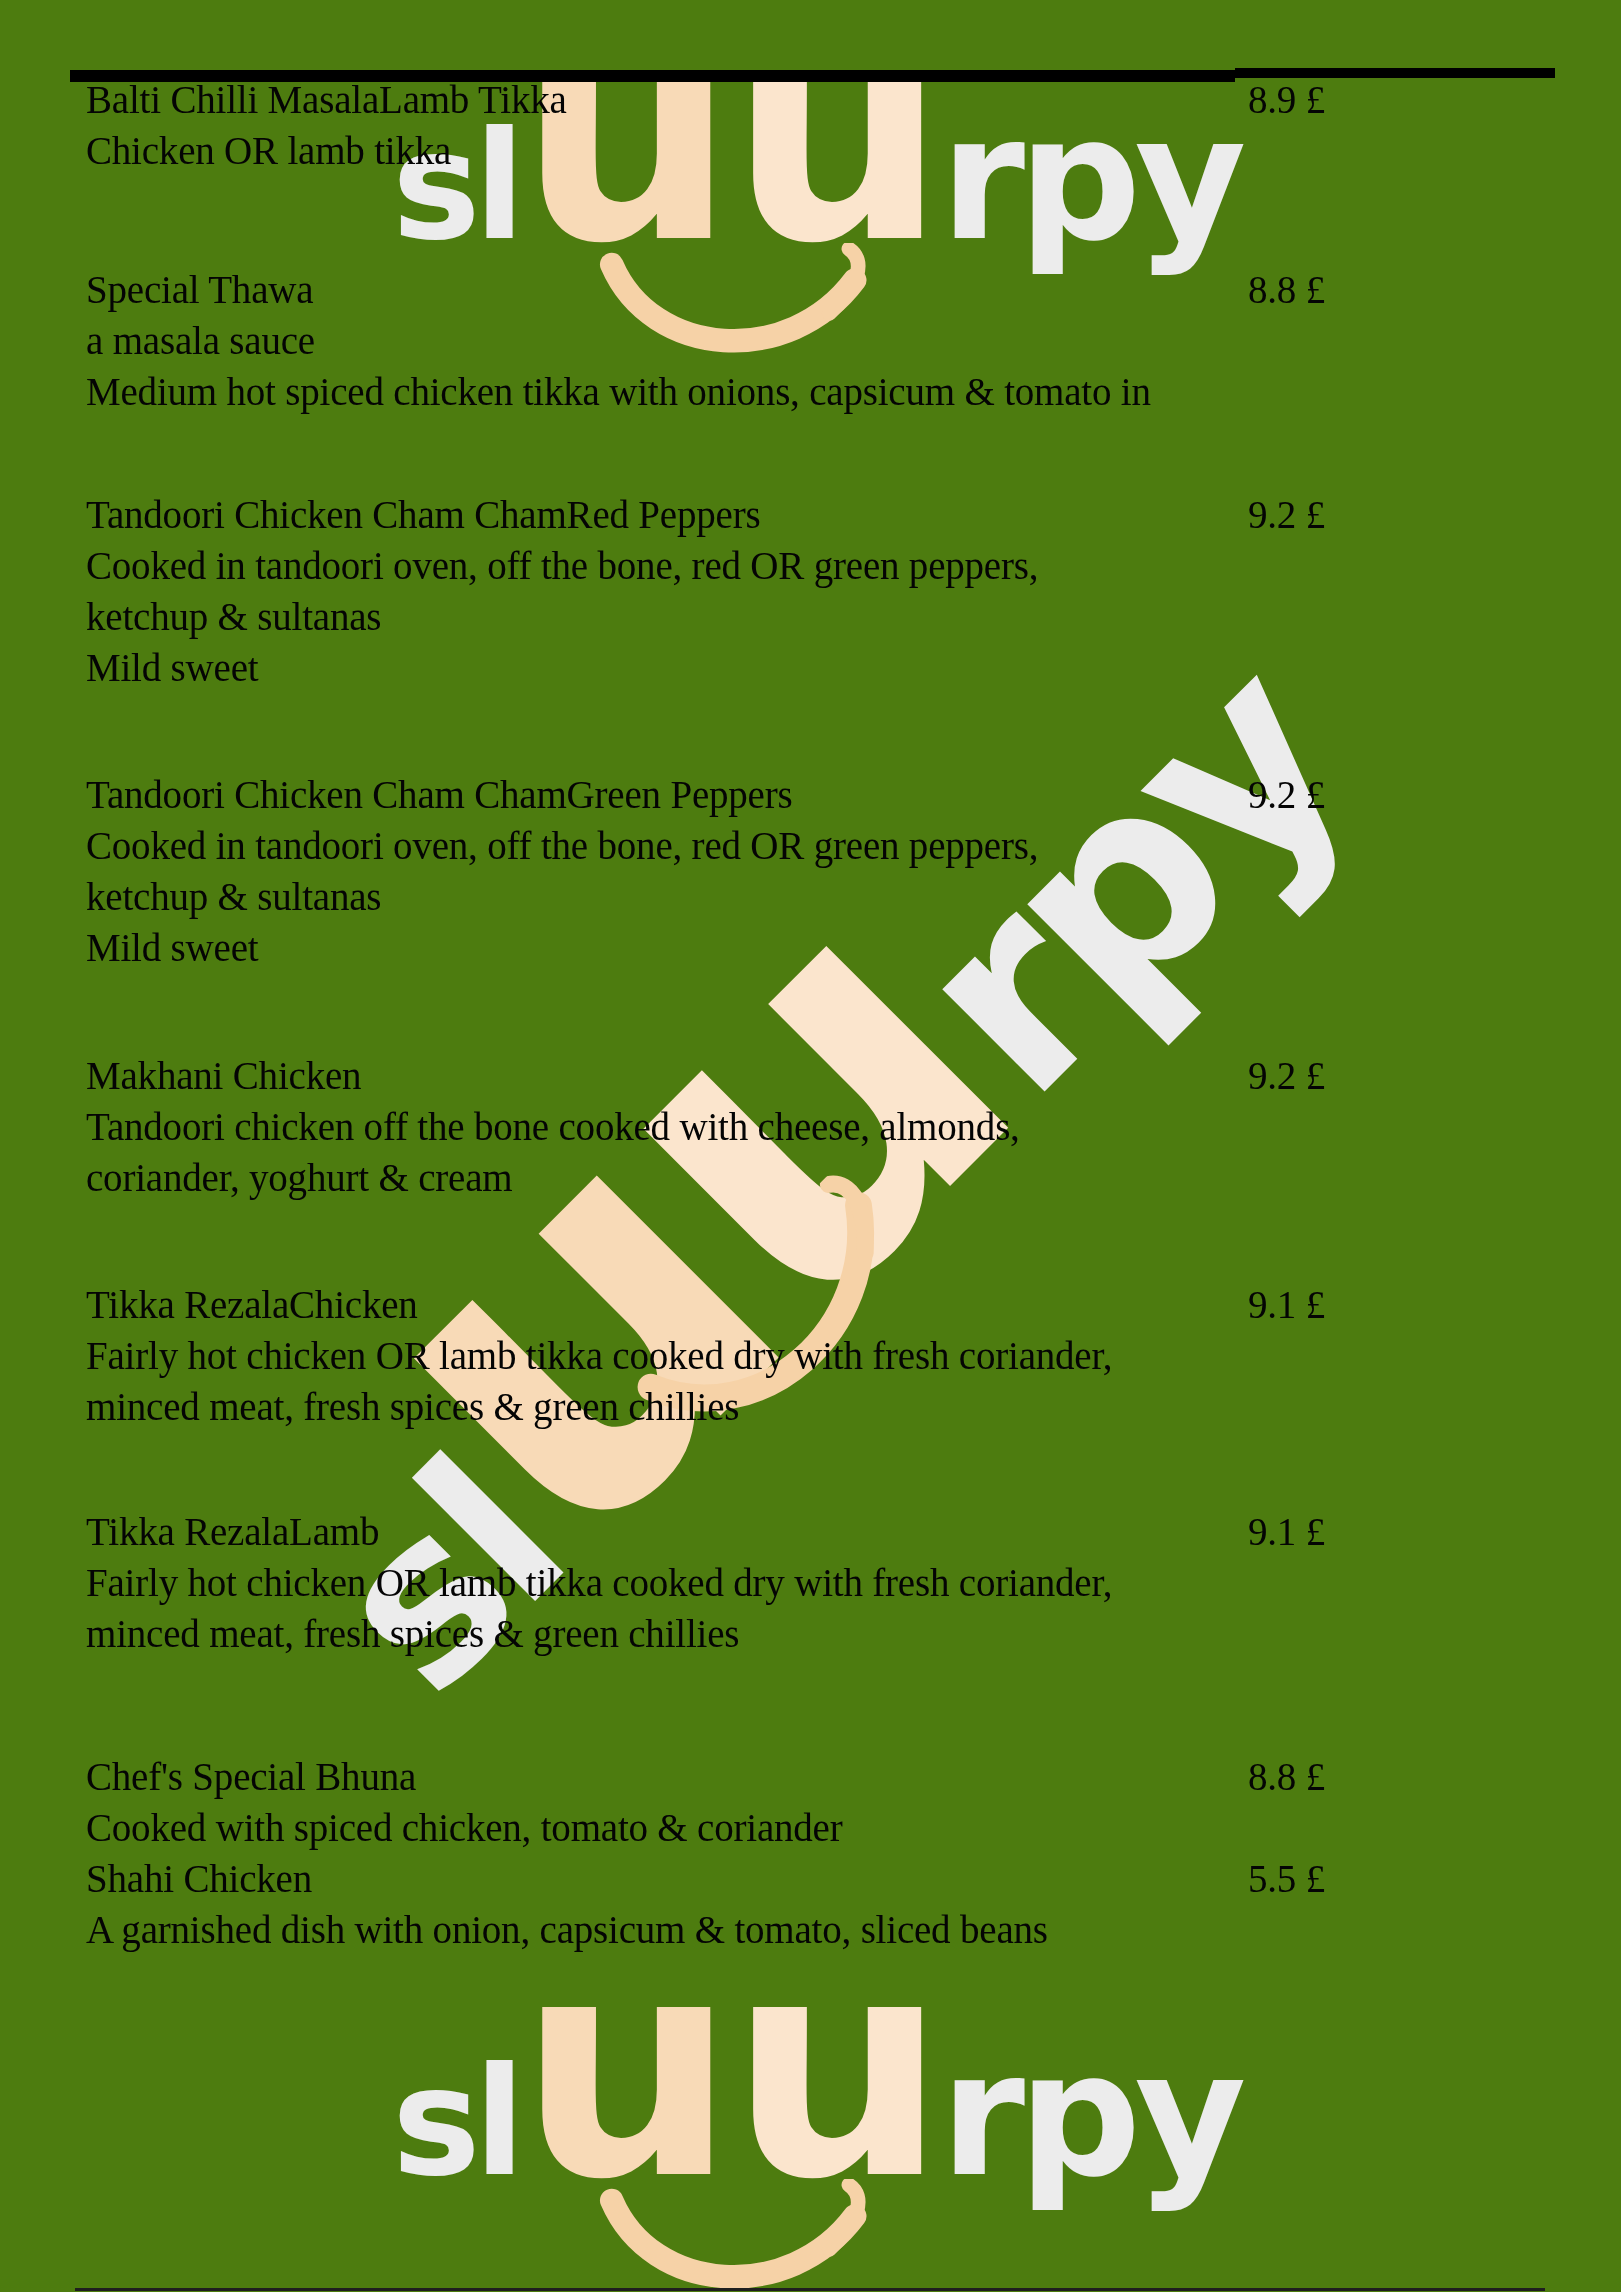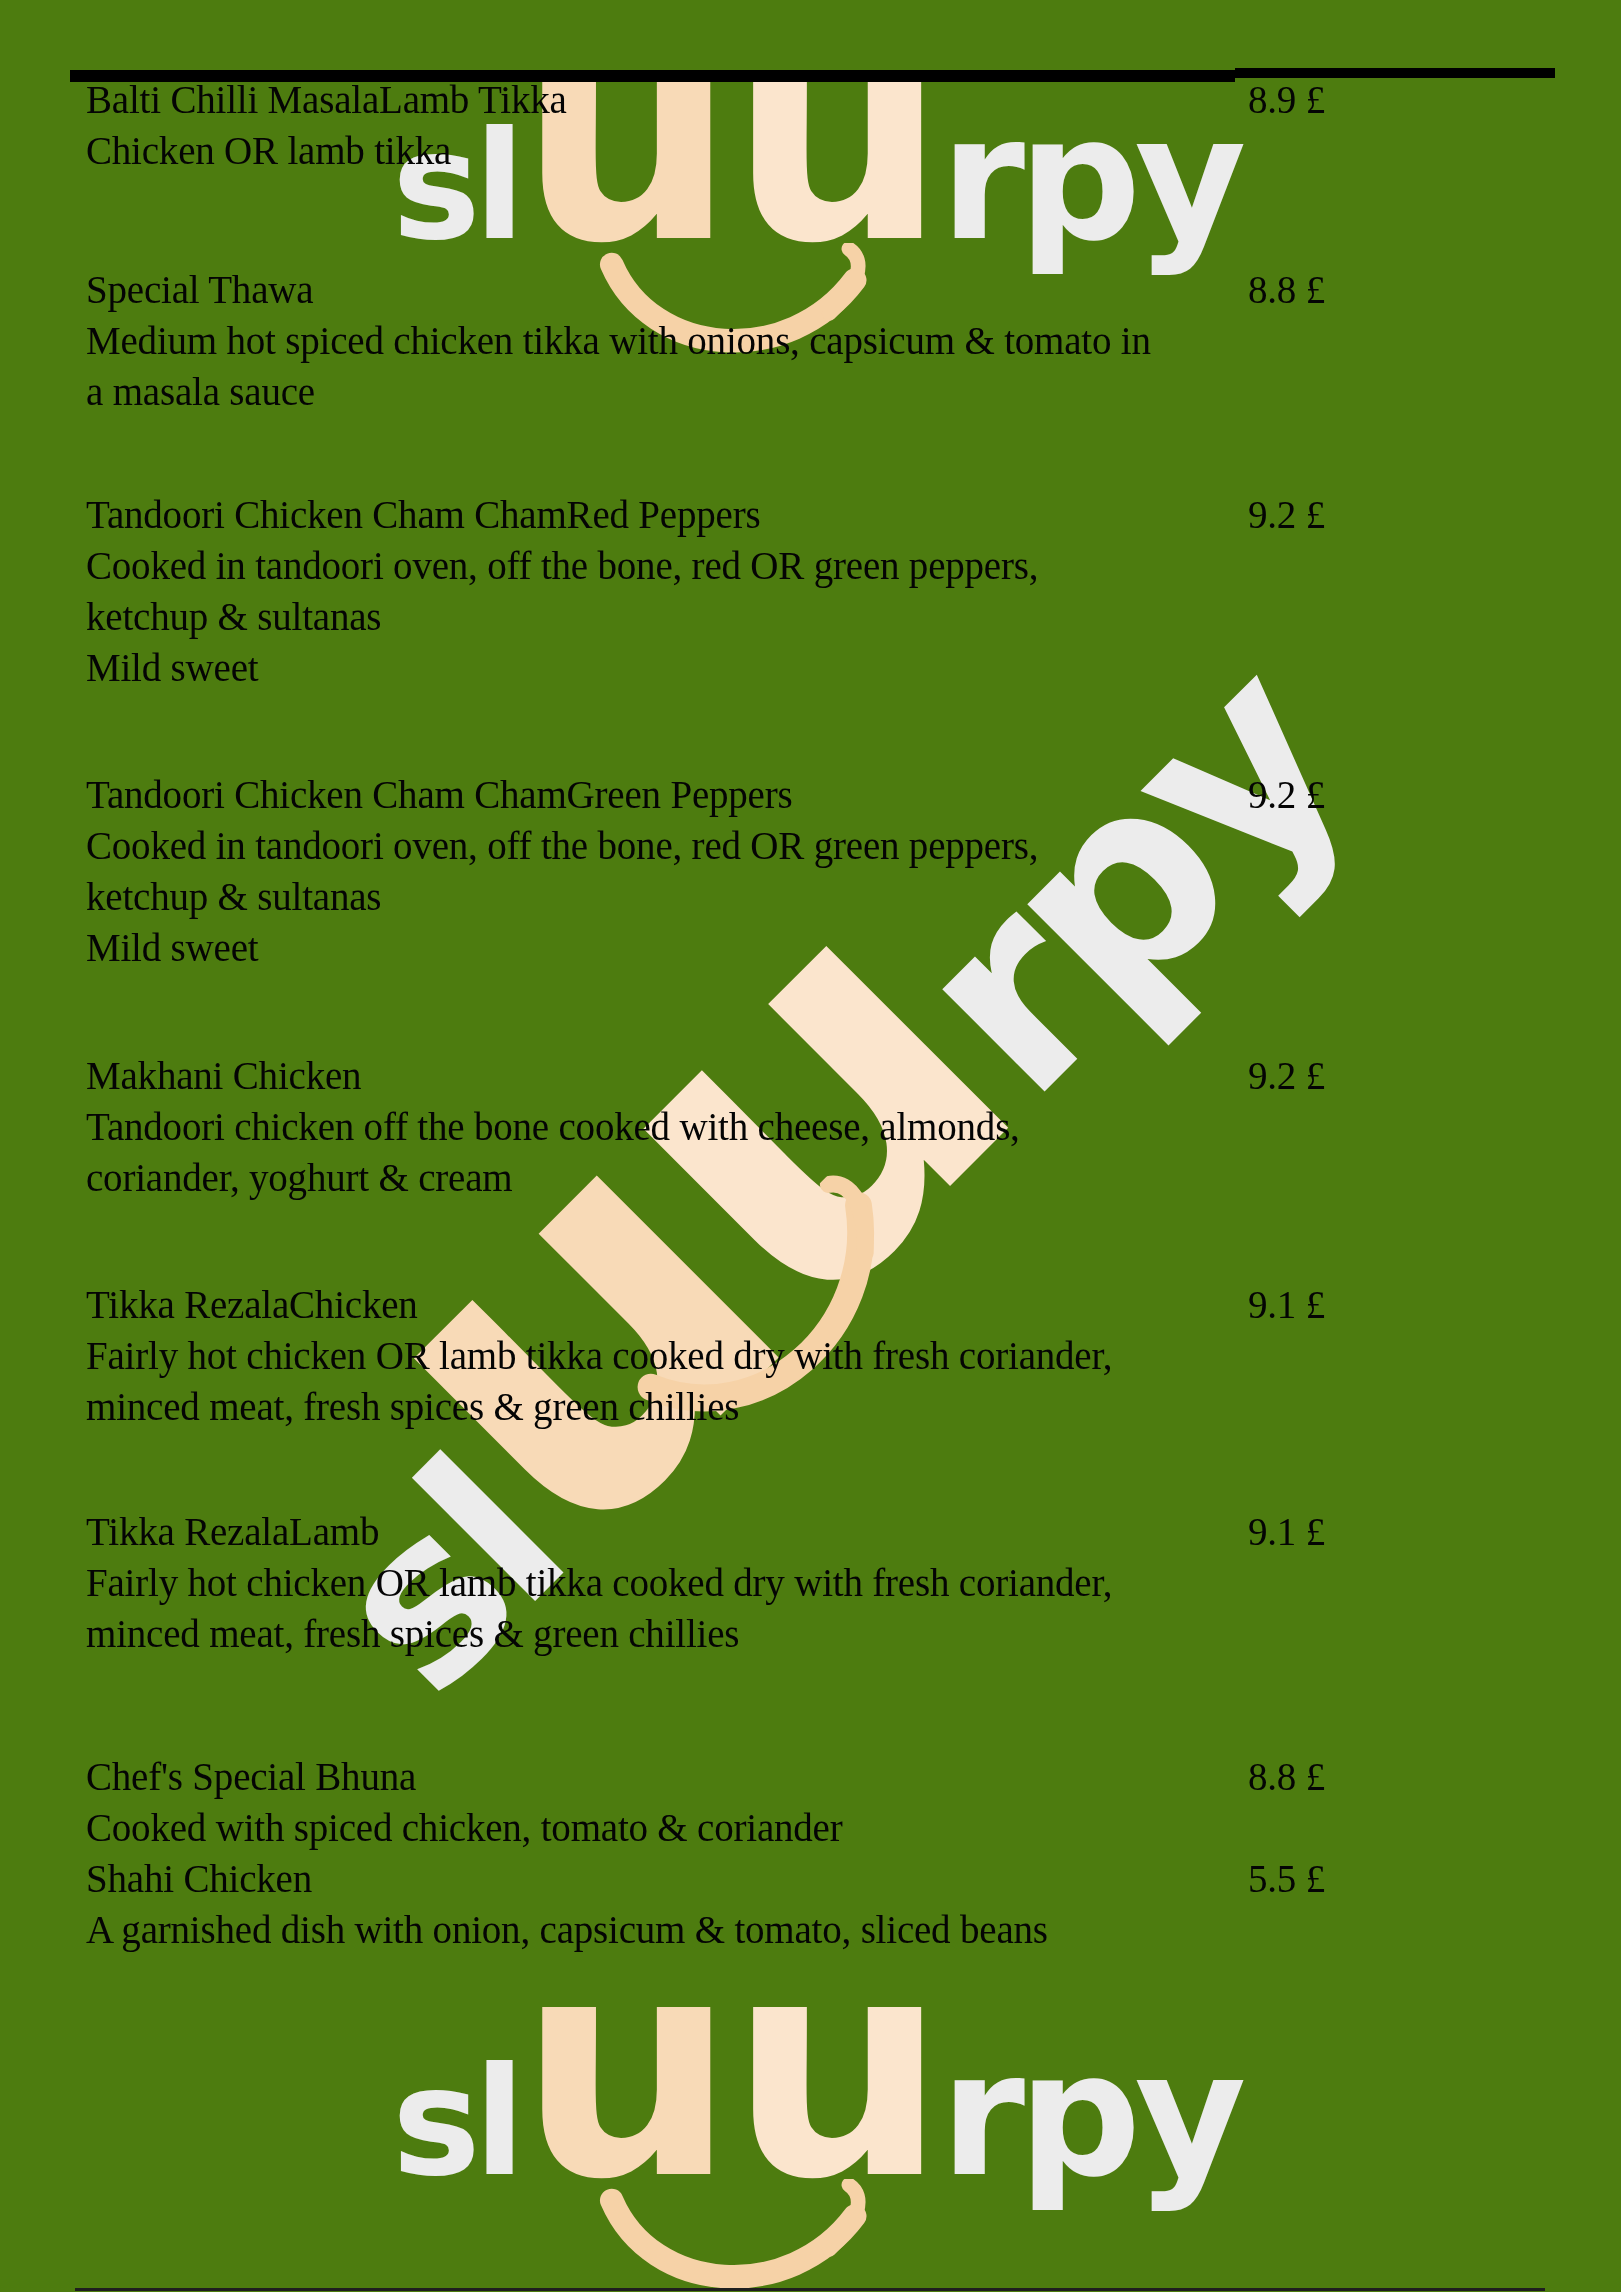--- a/index.html
+++ b/index.html
@@ -81,22 +81,22 @@
   <div class="rule-top-b"></div>
   <div class="rule-bottom"></div>
 
   <div class="menu">
       <div class="item" style="margin-bottom: 88px;">
         <div class="line name-row"><span>Balti Chilli MasalaLamb Tikka</span><span class="price">8.9 £</span></div>
         <div class="line">Chicken OR lamb tikka</div>
       </div>
       <div class="item" style="margin-bottom: 72px; margin-top: 16px;">
         <div class="line name-row"><span>Special Thawa</span><span class="price">8.8 £</span></div>
+        <div class="line">a masala sauce</div>
         <div class="line">Medium hot spiced chicken tikka with onions, capsicum &amp; tomato in</div>
-        <div class="line">a masala sauce</div>
       </div>
       <div class="item" style="margin-bottom: 76px;">
         <div class="line name-row"><span>Tandoori Chicken Cham ChamRed Peppers</span><span class="price">9.2 £</span></div>
         <div class="line">Cooked in tandoori oven, off the bone, red OR green peppers,</div>
         <div class="line">ketchup &amp; sultanas</div>
         <div class="line">Mild sweet</div>
       </div>
       <div class="item" style="margin-bottom: 77px;">
         <div class="line name-row"><span>Tandoori Chicken Cham ChamGreen Peppers</span><span class="price">9.2 £</span></div>
         <div class="line">Cooked in tandoori oven, off the bone, red OR green peppers,</div>

